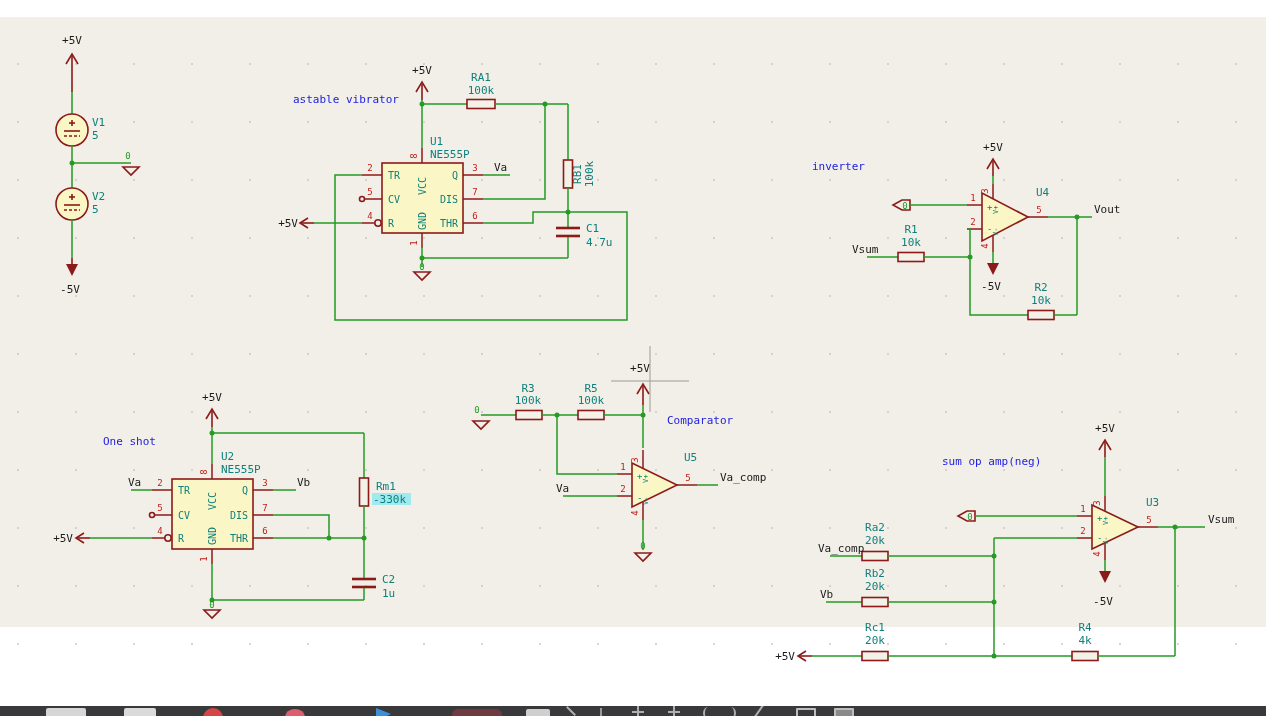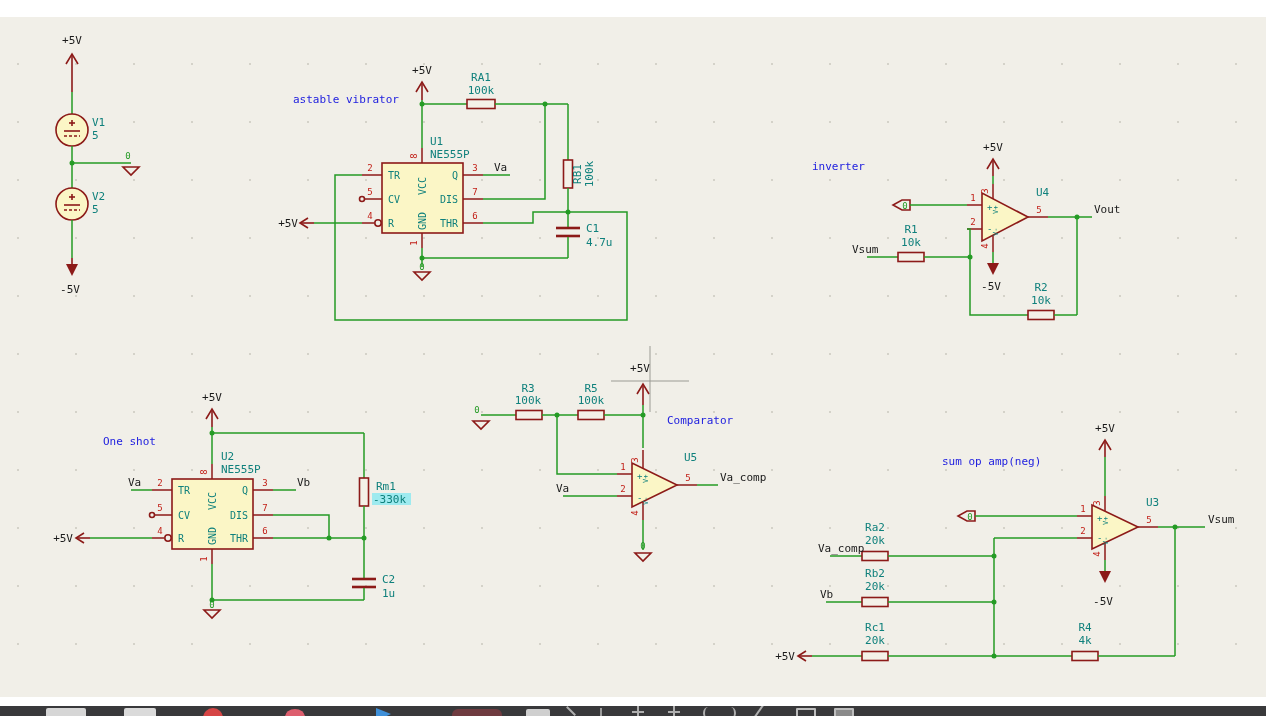--- a/index.html
+++ b/index.html
@@ -1,21 +1,21 @@
 <!DOCTYPE html>
 <html><head>
 <meta charset="utf-8">
 <style>
   html,body{margin:0;padding:0;}
   body{width:1266px;height:716px;overflow:hidden;background:#ffffff;
        font-family:"DejaVu Sans Mono",monospace;position:relative;}
   .band{position:absolute;left:0;width:1266px;}
   .band.top{top:0;height:17px;background:#ffffff;}
   .band.mid{top:697px;height:9px;background:#ffffff;}
-  .canvas-wrap{position:absolute;left:0;top:17px;width:1266px;height:680px;background:#F1EFE8;}
+  .canvas-wrap{position:absolute;left:0;top:17px;width:1266px;height:610px;background:#F1EFE8;}
   .taskbar{position:absolute;left:0;top:706px;width:1266px;height:10px;background:#39393B;overflow:hidden;}
   .tb{position:absolute;}
   svg text{font-family:"DejaVu Sans Mono",monospace;}
   .t-lbl{fill:#1a1a1a;font-size:11px;}
   .t-ref{fill:#0F807C;font-size:11px;}
   .t-pn{fill:#0F807C;font-size:10px;}
   .t-in{fill:#0F807C;font-size:9px;}
   .t-in7{fill:#0F807C;font-size:7px;}
   .t-num{fill:#C22018;font-size:9px;}
   .t-title{fill:#2121DF;font-size:11px;}

